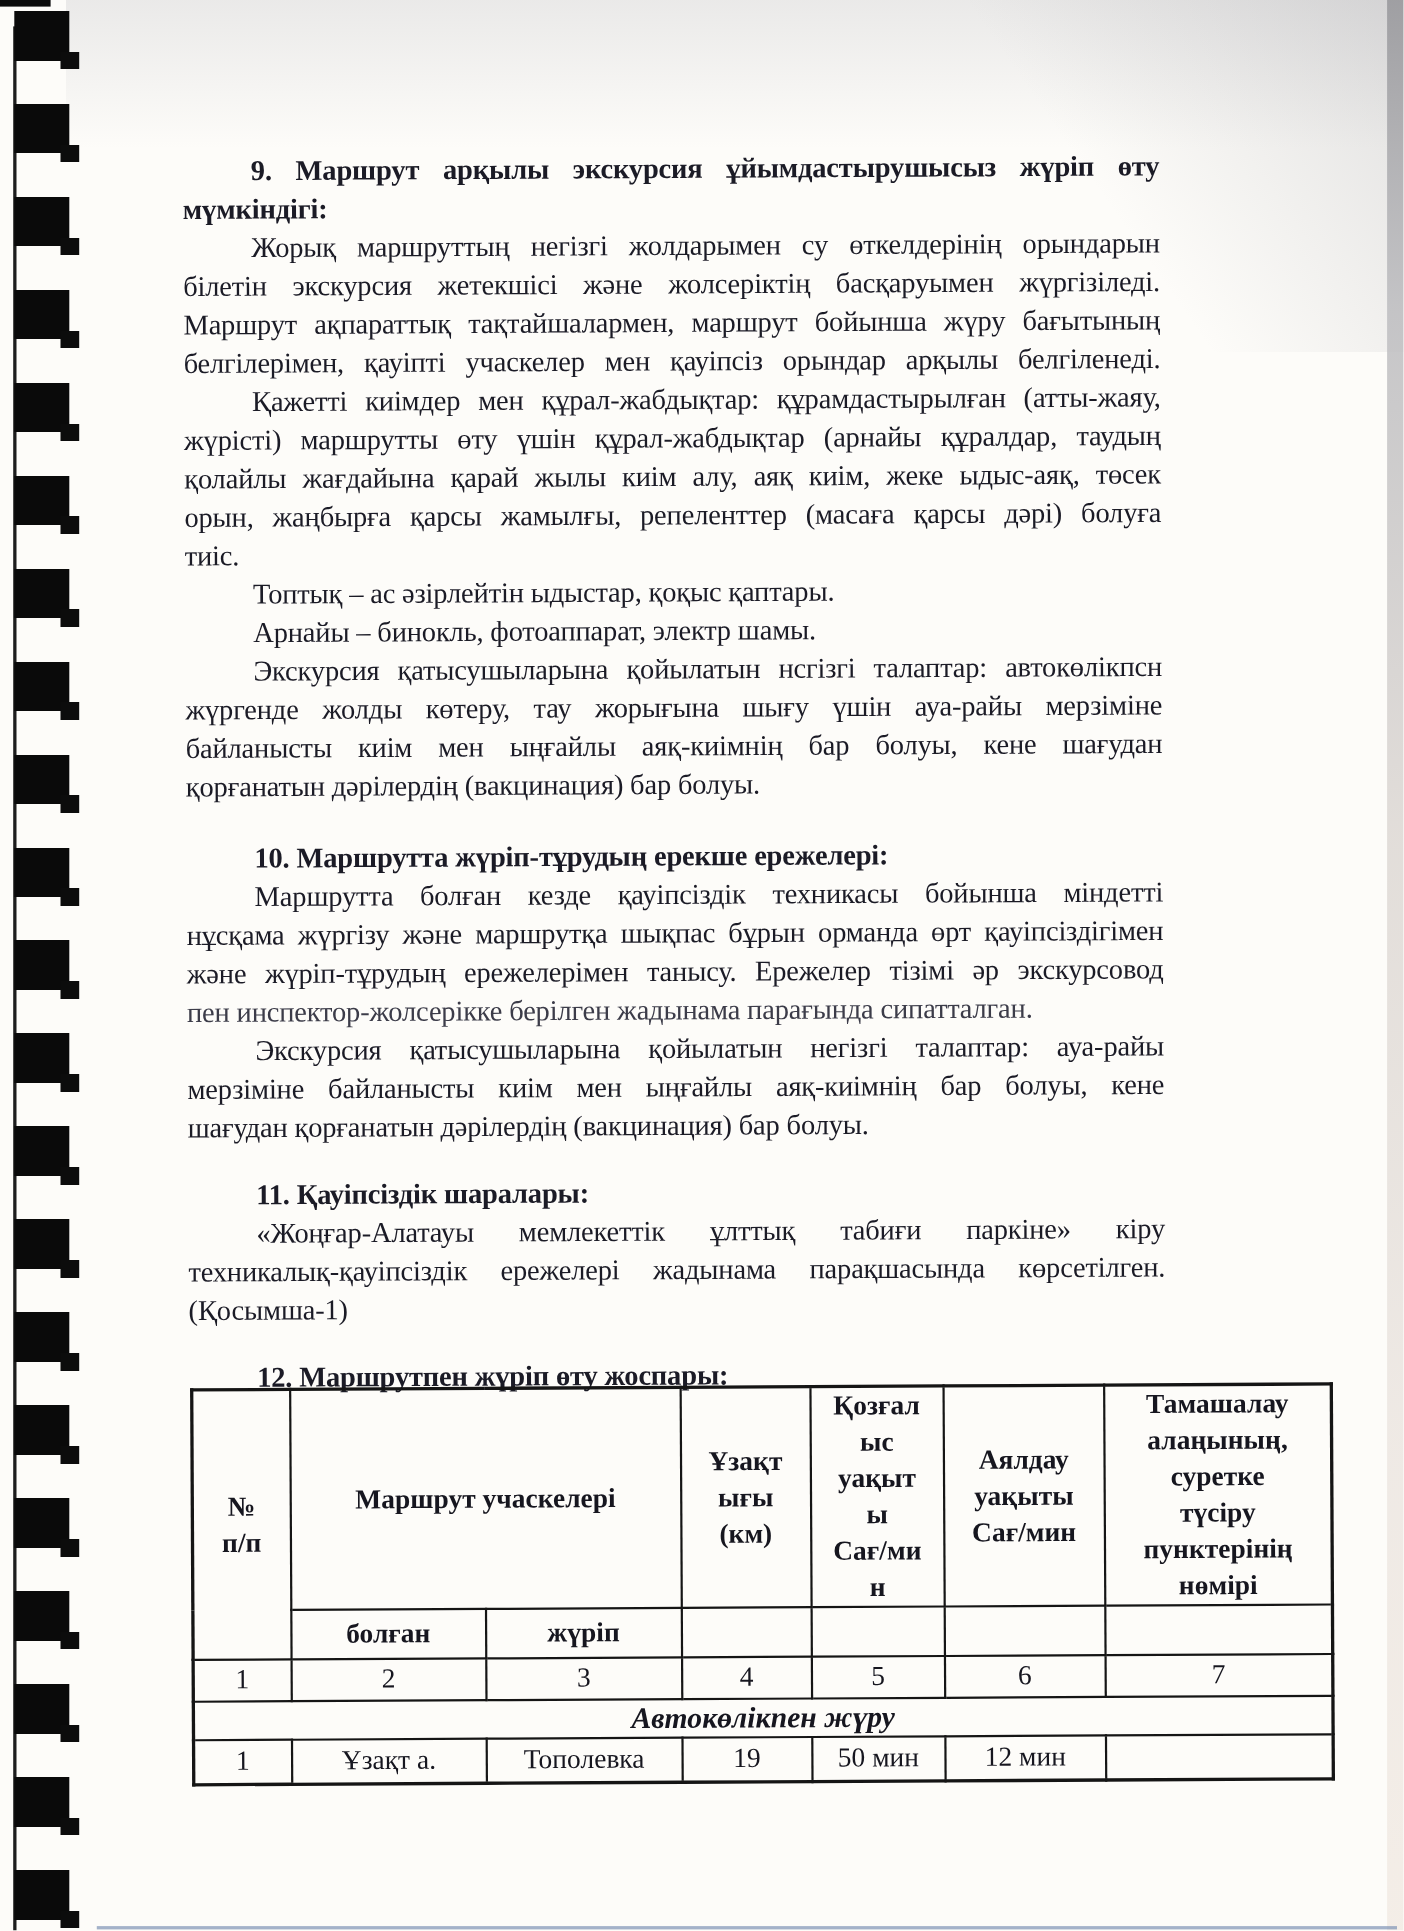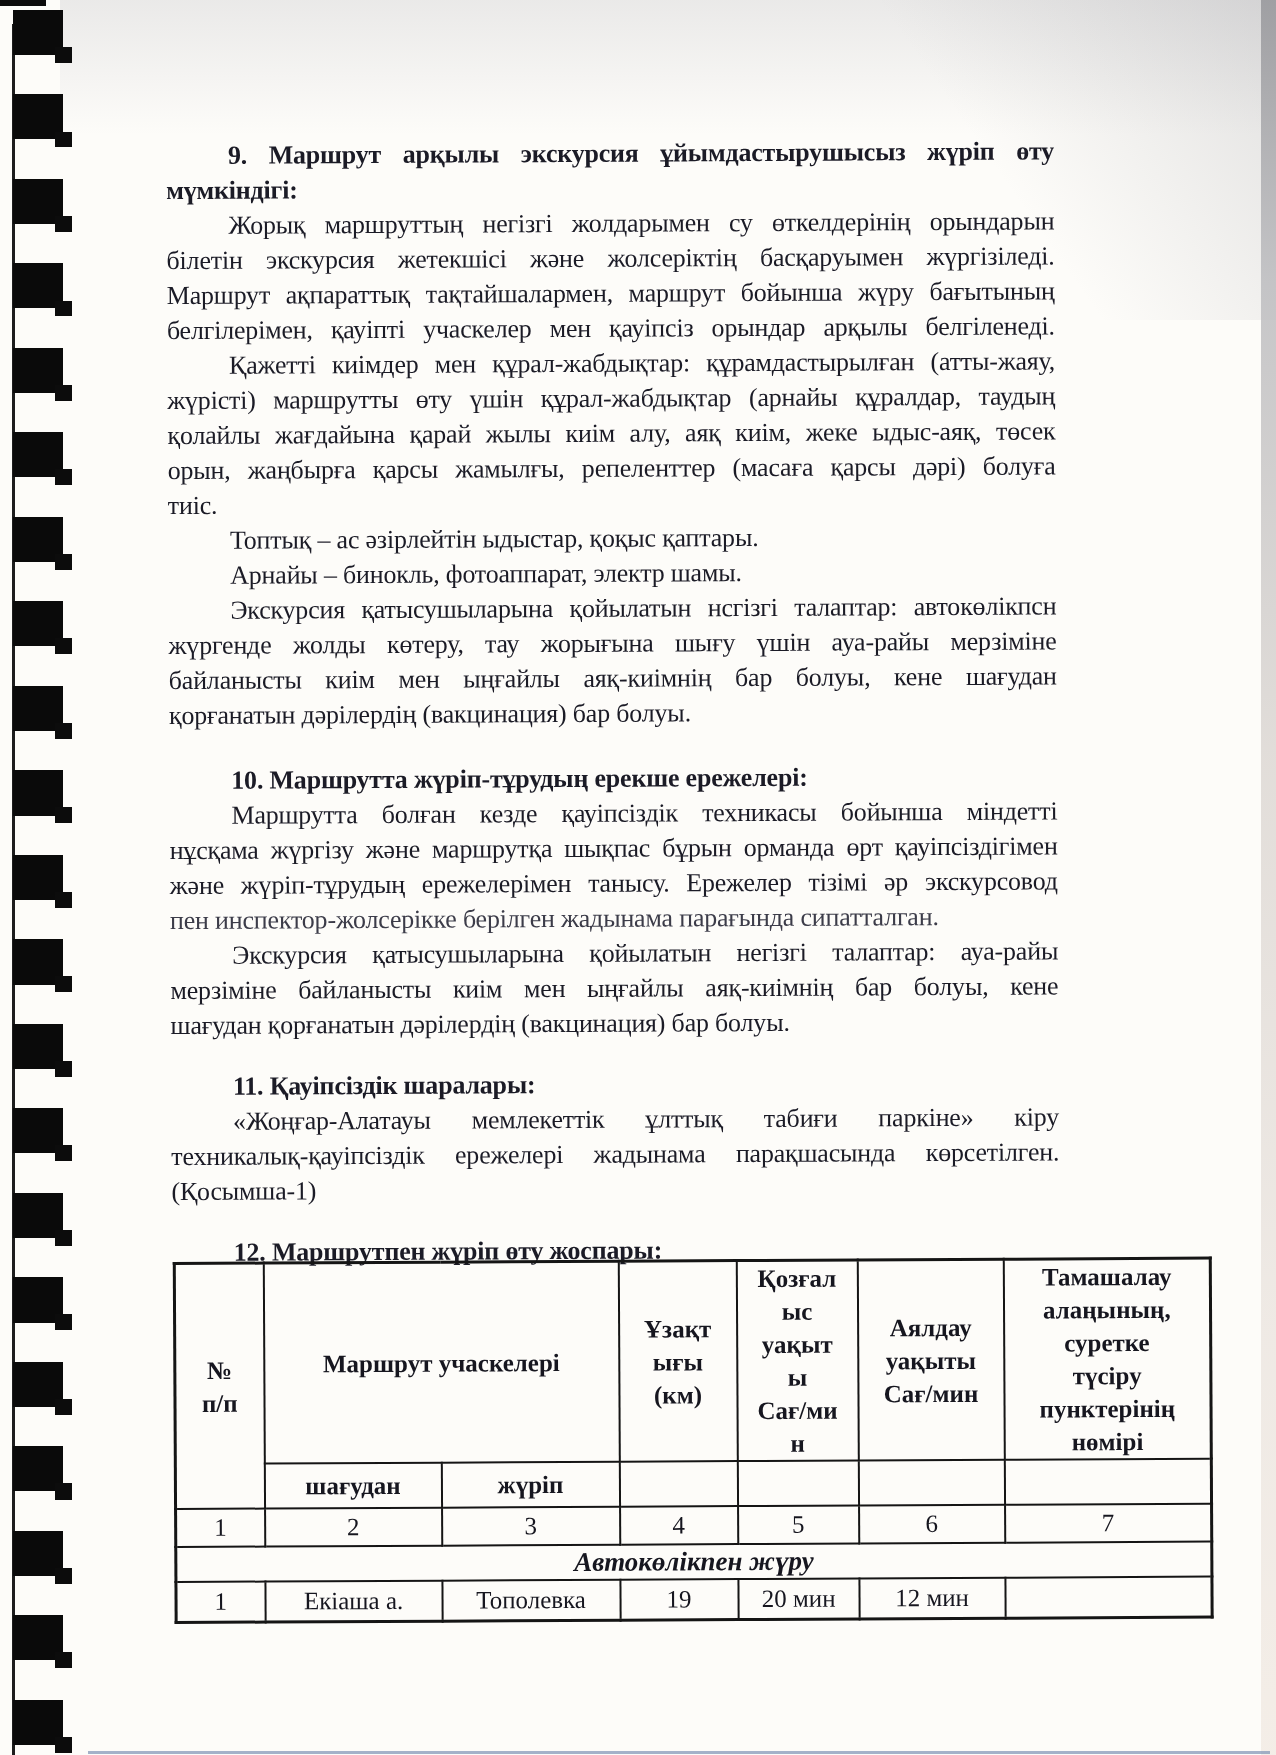--- a/index.html
+++ b/index.html
@@ -143,44 +143,44 @@
 уақыты
 Сағ/мин</td>
         <td class="hc">Тамашалау
 алаңының,
 суретке
 түсіру
 пунктерінің
 нөмірі</td>
       </tr>
       <tr class="r2">
-        <td class="hm">шағудан</td>
+        <td class="hm">болған</td>
         <td class="hm">жүріп</td>
         <td></td>
         <td></td>
         <td></td>
         <td></td>
       </tr>
       <tr class="r3">
         <td>1</td>
         <td>2</td>
         <td>3</td>
         <td>4</td>
         <td>5</td>
         <td>6</td>
         <td>7</td>
       </tr>
       <tr class="r4">
         <td colspan="7">Автокөлікпен жүру</td>
       </tr>
       <tr class="r5">
         <td>1</td>
-        <td class="tl">Екіаша а.</td>
+        <td class="tl">Ұзақт а.</td>
         <td class="tl2">Тополевка</td>
         <td>19</td>
-        <td>20 мин</td>
+        <td>50 мин</td>
         <td>12 мин</td>
         <td></td>
       </tr>
     </tbody>
   </table>
 
 </div>
 
 </body></html>

